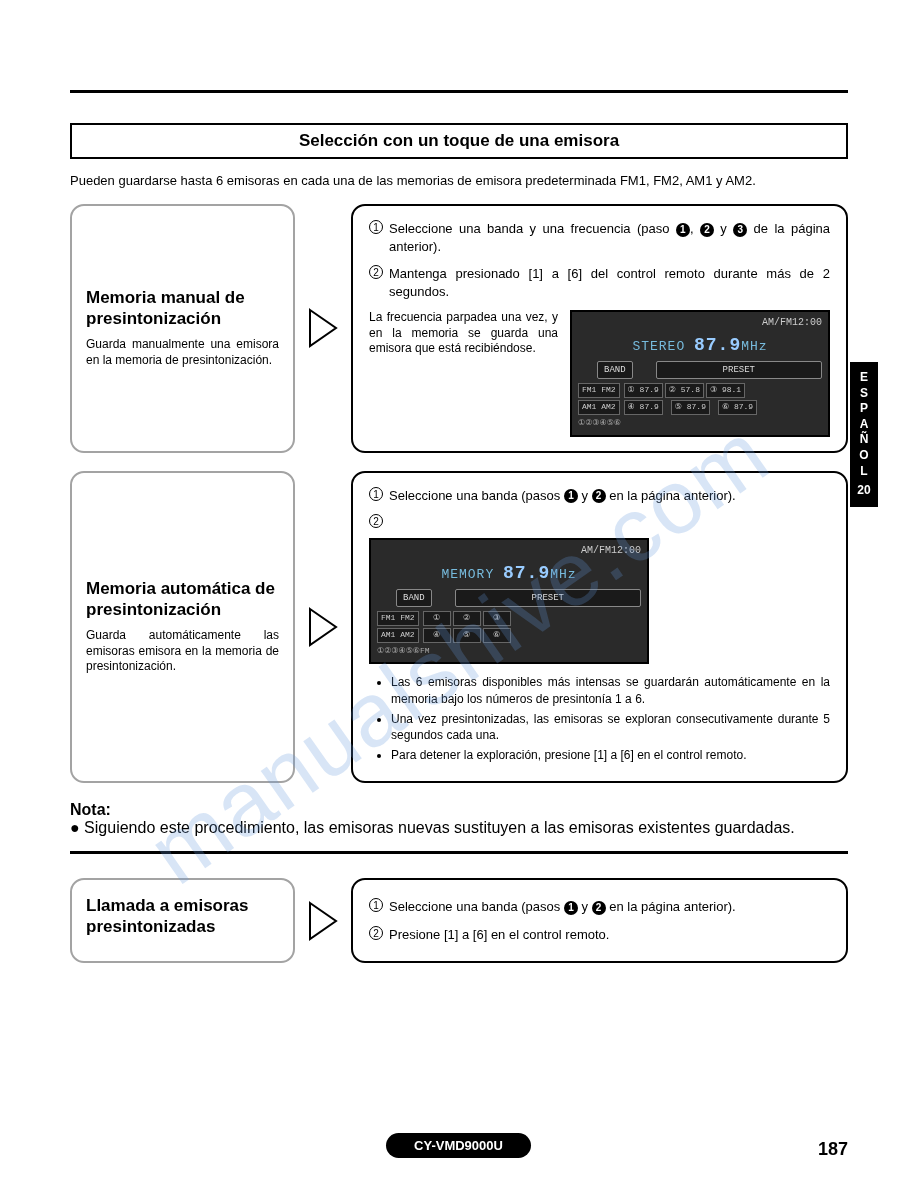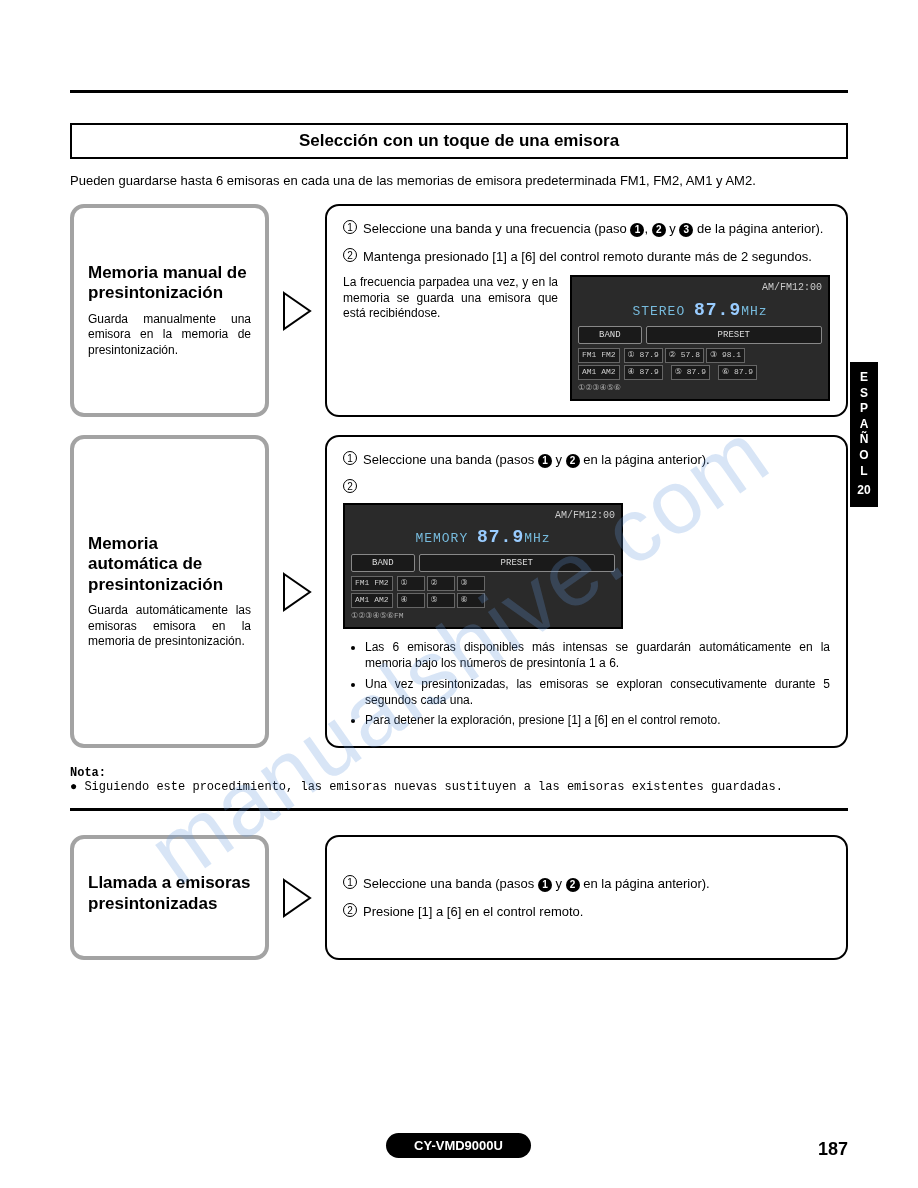--- a/index.html
+++ b/index.html
@@ -17,24 +17,24 @@
     border: 2px solid #000;
     padding: 6px 4px;
     text-align: center;
     font-weight: bold;
     font-size: 17px;
     margin-bottom: 14px;
   }
   .intro-text { font-size: 13px; margin-bottom: 16px; }
   .row { display: flex; align-items: stretch; gap: 10px; margin-bottom: 18px; }
   .left-box {
-    border: 4px solid #a3a3a3;
+    border: 2px solid #a3a3a3;
     border-radius: 14px;
-    width: 199px;
-    padding: 34px 14px;
+    width: 225px;
+    padding: 16px 14px;
     display: flex;
     flex-direction: column;
     justify-content: center;
   }
   .left-title { font-weight: bold; font-size: 17px; line-height: 1.2; margin-bottom: 8px; }
   .left-desc { font-size: 12px; text-align: justify; line-height: 1.3; }
   .arrow-col { display: flex; align-items: center; justify-content: center; width: 36px; }
   .arrow-svg { width: 30px; height: 40px; }
   .right-box {
     border: 2px solid #000;
@@ -56,29 +56,29 @@
     width:260px;
     padding:4px 6px 6px 6px;
     color:#ddd;
     font-family: "Courier New", monospace;
     font-size:10px;
   }
   .lcd-top { display:flex; justify-content:flex-end; font-size:10px; color:#ccc; margin-bottom:3px;}
   .lcd-freq { text-align:center; color:#7bd; font-size:13px; letter-spacing:1px; margin:2px 0;}
   .lcd-freq .big { font-size:18px; font-weight:bold; color:#9cf; }
   .lcd-btns { display:flex; gap:4px; margin-top:4px; }
-  .lcd-btn { border:1px solid #888; background:#1a1a1a; padding:2px 20px; font-size:9px; color:#ddd; border-radius:2px;}
+  .lcd-btn { border:1px solid #888; background:#1a1a1a; padding:2px 6px; font-size:9px; color:#ddd; border-radius:2px;margin-left:19px;}
   .lcd-btn.wide { flex:1; text-align:center; }
   .lcd-grid { display:flex; gap:4px; margin-top:4px;}
   .lcd-col { display:flex; flex-direction:column; gap:2px; }
-  .lcd-cell { border:1px solid #666; background:#1a1a1a; font-size:8px; padding:1px 3px; color:#ccc; min-width:28px; text-align:left;}
+  .lcd-cell { border:1px solid #666; background:#1a1a1a; font-size:8px; padding:1px 3px; color:#ccc; min-width:28px; text-align:center;}
   .lcd-footer { font-size:8px; color:#aaa; margin-top:3px; }
   .bullets { list-style: disc; margin-left: 22px; font-size:12px; text-align:justify; }
   .bullets li { margin-bottom: 4px; }
-  .note-block { font-size:12px; margin:6px 0 14px 0;font-family:Liberation Mono, monospace; }
+  .note-block { font-size:16px; margin:6px 0 14px 0; }
   .note-label { font-weight:bold; }
   .hr-thick { border:none; border-top:3px solid #000; margin:8px 0 24px 0; }
   .side-tab {
     position:absolute;
     right:40px;
     top:362px;
     background:#000;
     color:#fff;
     width:28px;
     padding:8px 0;

